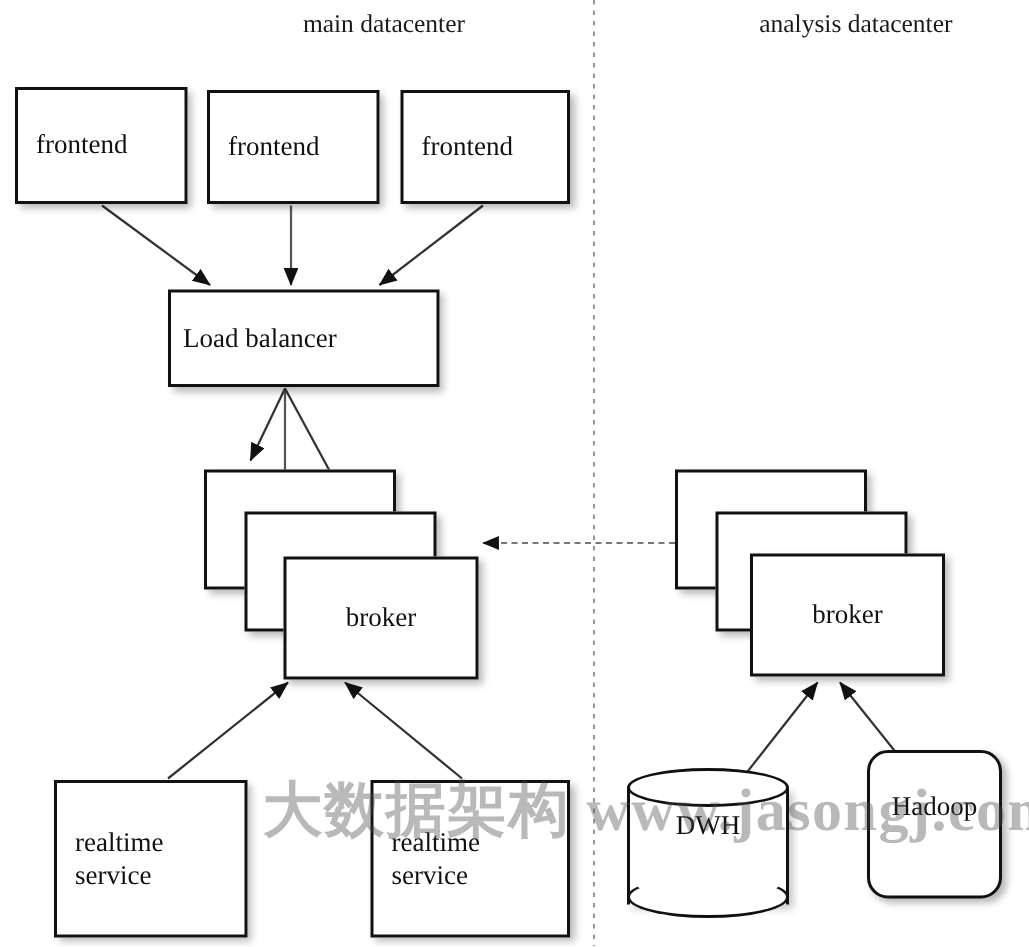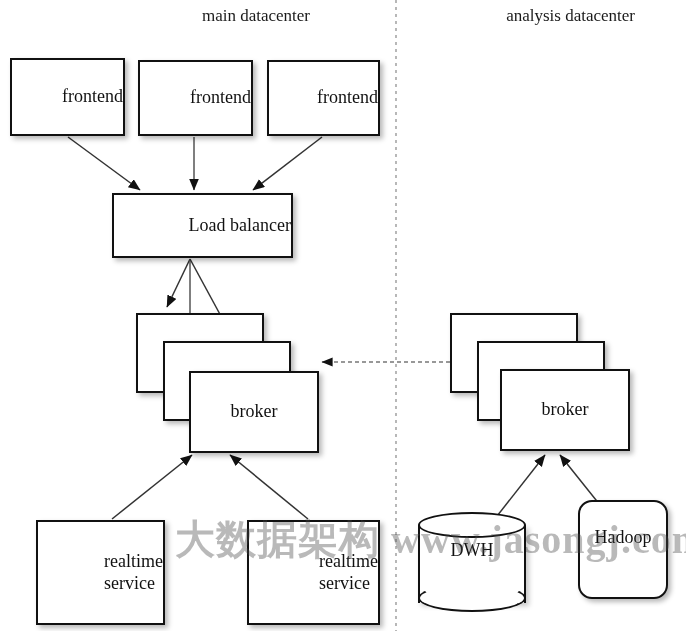--- a/index.html
+++ b/index.html
@@ -30,21 +30,21 @@
     text-align: right;
   }
   .node {
     position: absolute;
     box-sizing: border-box;
     background: #ffffff;
     border: 2.5px solid #111111;
     box-shadow: 3px 3px 5px rgba(0,0,0,0.28);
     display: flex;
     align-items: center;
-    justify-content: flex-end;
+    justify-content: flex-start;
     font-family: "Liberation Serif", "DejaVu Serif", serif;
     font-size: 18px;
     color: #111111;
   }
   .node .node-label {
     padding-left: 12px;
     line-height: 1.18;
     white-space: pre-line;
   }
   .node.center .node-label {
@@ -142,21 +142,21 @@
     <span class="node-label">frontend</span>
   </div>
   <div class="node" style="left:138px; top:60px; width:115px; height:76px;">
     <span class="node-label">frontend</span>
   </div>
   <div class="node" style="left:267px; top:60px; width:113px; height:76px;">
     <span class="node-label">frontend</span>
   </div>
 
   <div class="node" style="left:112px; top:193px; width:181px; height:65px;">
-    <span class="node-label" style="padding-left:20px;font-family:Liberation Serif, serif;">Load balancer</span>
+    <span class="node-label" style="padding-left:8px;font-family:Liberation Serif, serif;">Load balancer</span>
   </div>
 
   <div class="node blank" style="left:136px; top:313px; width:128px; height:80px; z-index:3;">
     
   </div>
   <div class="node blank" style="left:163px; top:341px; width:128px; height:80px; z-index:4;">
     
   </div>
   <div class="node center" style="left:189px; top:371px; width:130px; height:82px; z-index:5;">
     <span class="node-label">broker</span>

